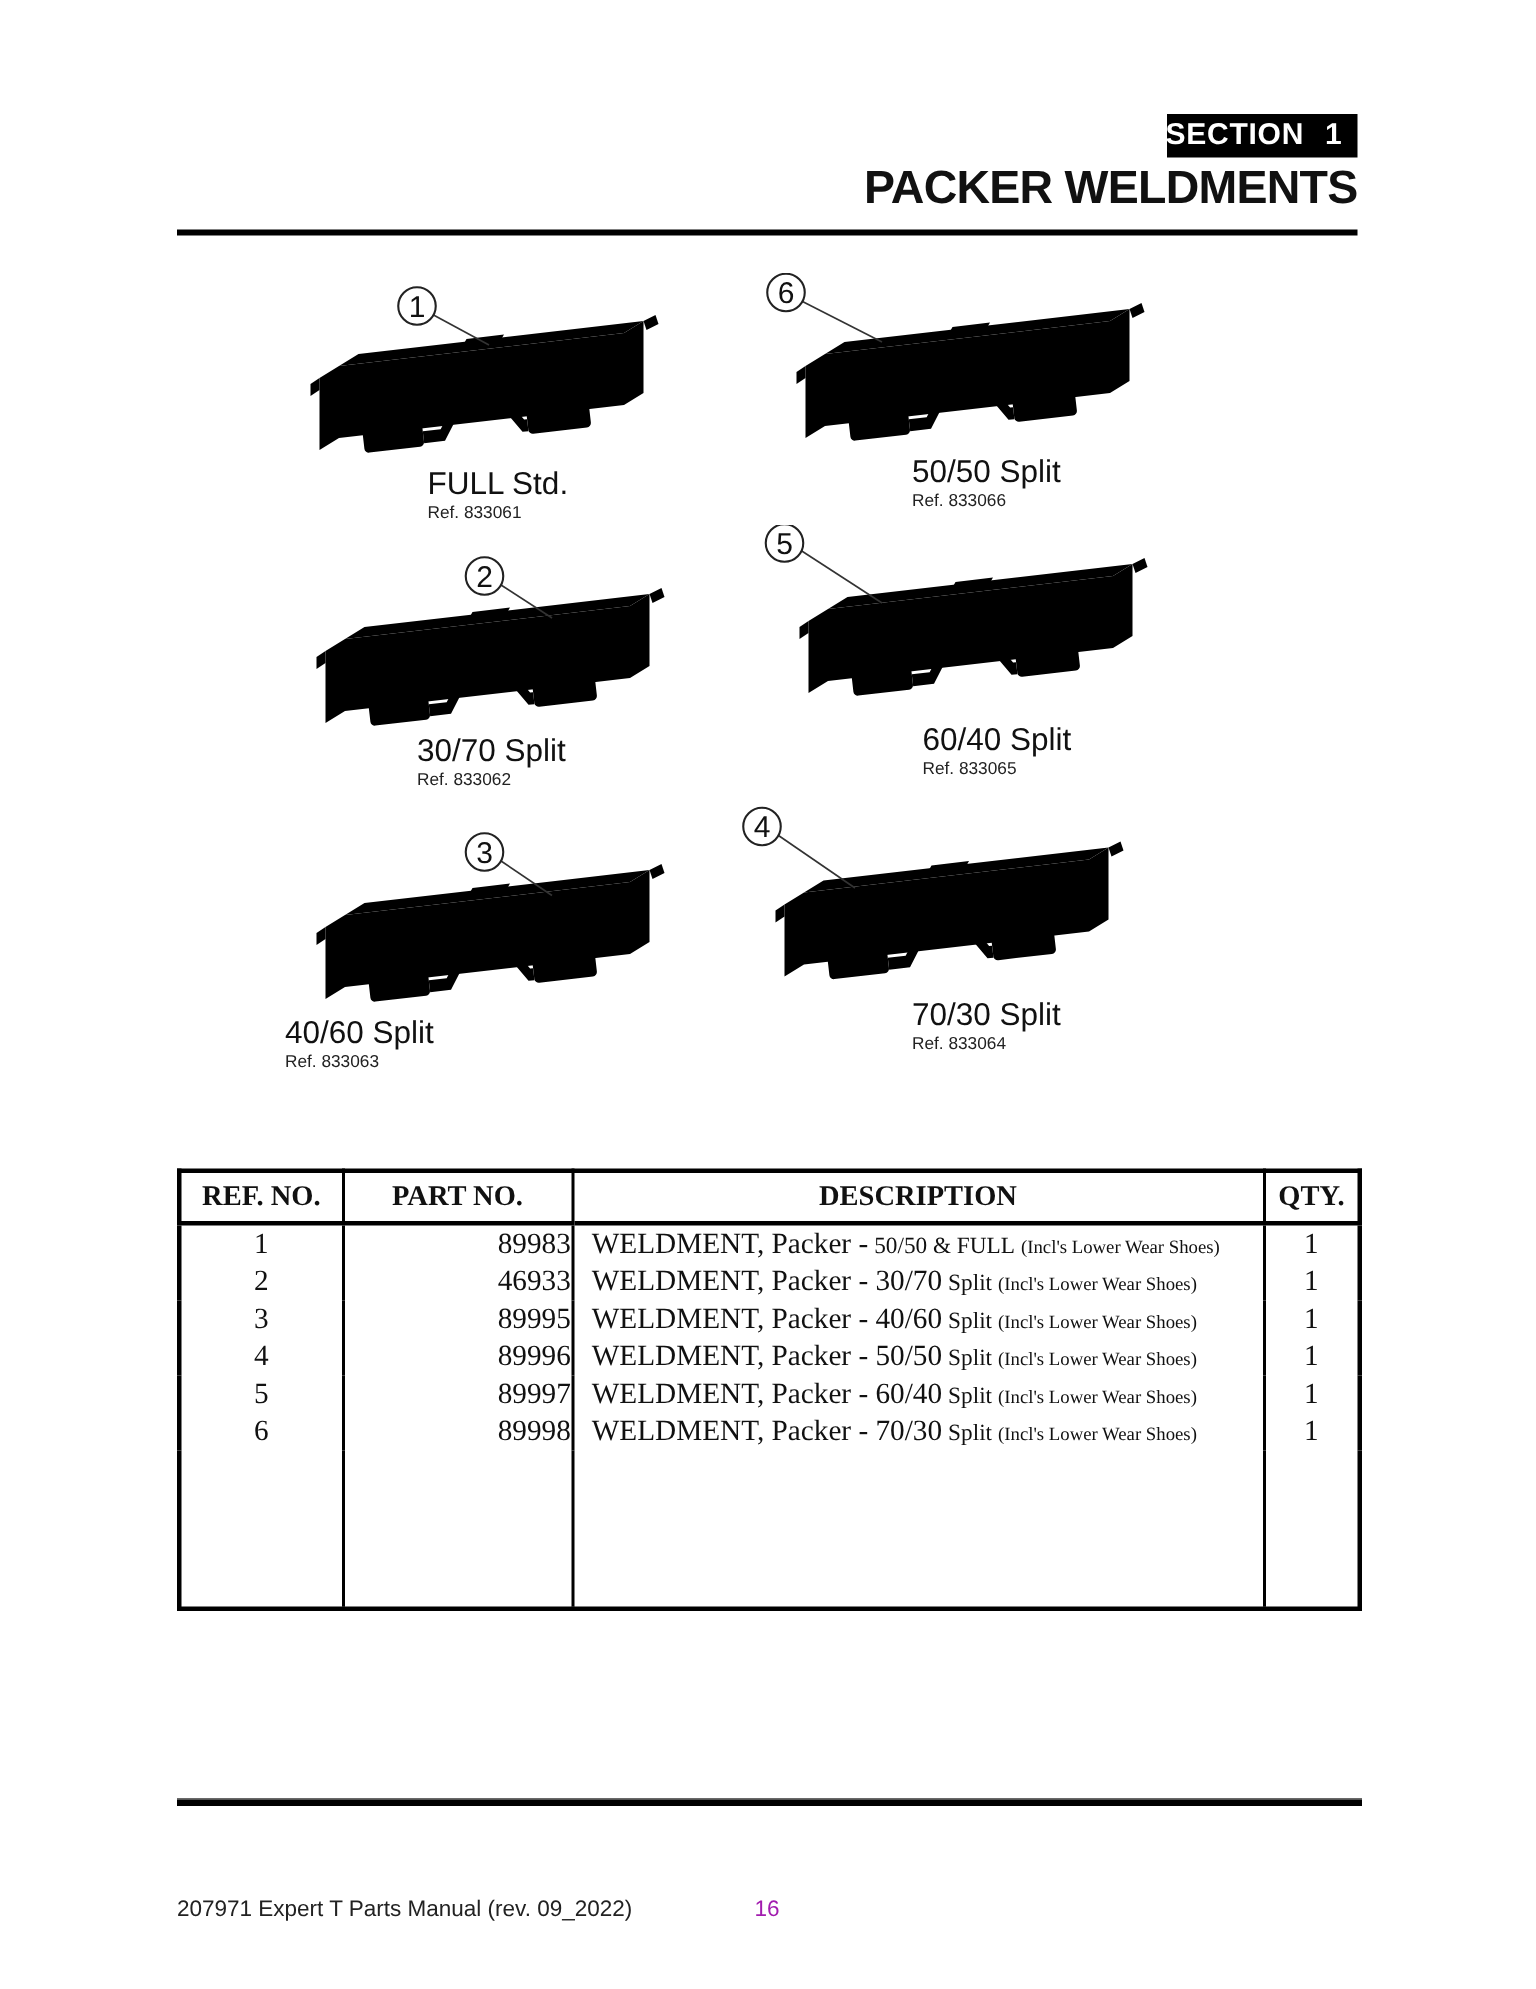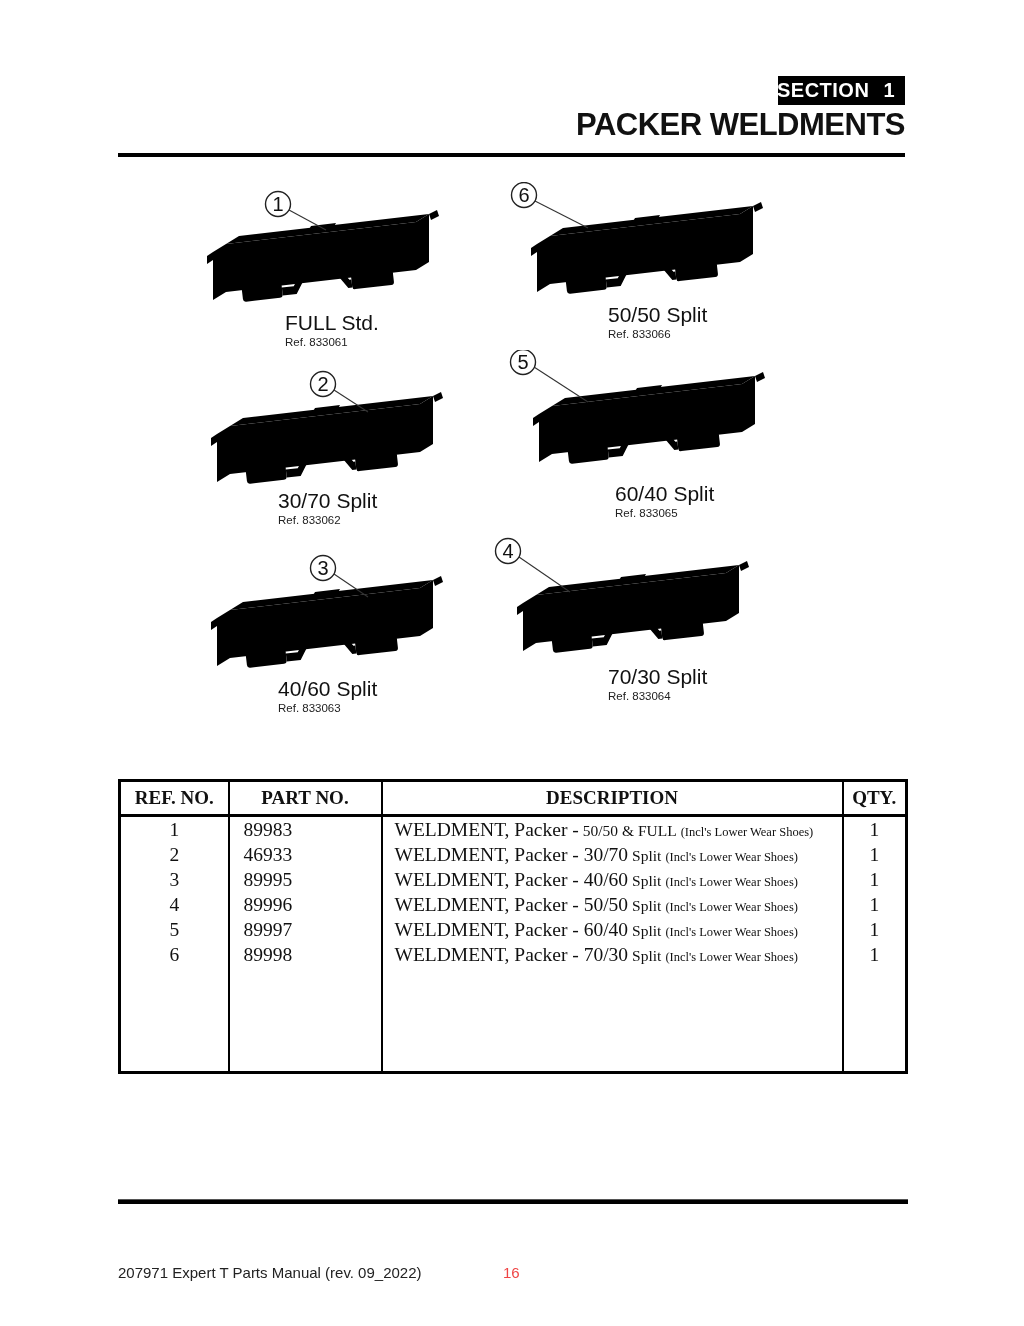--- a/index.html
+++ b/index.html
@@ -31,32 +31,32 @@
   .parts{position:absolute;left:118px;top:779px;width:790px;height:295px;border-collapse:collapse;table-layout:fixed;font-family:Liberation Serif, serif;}
   .parts, .parts th, .parts td{border:2px solid #000;}
   .parts{border:3px solid #000;}
   .parts th{border-bottom:3px solid #000;height:32px;font-size:19px;font-weight:bold;text-align:center;padding:0;}
   .parts td{height:25px;padding:0;font-size:19.5px;vertical-align:middle;border-top:none;border-bottom:none;}
   .col-ref{width:109px;}
   .col-part{width:153px;}
   .col-desc{width:461px;}
   .col-qty{width:64px;}
   .c-ref{text-align:center;}
-  .c-part{text-align:left;padding-left:14px !important;}
+  .c-part{text-align:right;padding-left:14px !important;}
   .c-desc{text-align:left;padding-left:12px !important;white-space:nowrap;}
   .c-qty{text-align:center;}
   .d-main{font-size:19.5px;}
   .d-mid{font-size:15.5px;margin-left:4px;}
   .d-small{font-size:12.5px;margin-left:4px;}
   .filler td{height:auto;}
 
   
   .bottom-rule{position:absolute;left:118px;top:1199px;width:790px;height:5px;background:#000;border-top:1px solid #555;box-sizing:border-box;}
   .footer-manual{position:absolute;left:118px;top:1264px;font-size:15px;color:#222;}
-  .footer-page{position:absolute;left:503px;top:1264px;font-size:15px;color:#ef4444;}
+  .footer-page{position:absolute;left:503px;top:1264px;font-size:15px;color:#a21caf;}
 </style>
 </head>
 <body>
 
 <div class="page">
 
   <svg width="0" height="0" style="position:absolute" aria-hidden="true">
     <defs>
       <symbol id="packer" viewBox="0 0 240 108">
         <g>
@@ -161,21 +161,21 @@
     </div>
   </div>
 
   <div class="fig" style="left:190px;top:548px;width:320px;">
     <svg class="fig-art" width="320" height="130" viewBox="0 0 320 130">
       <use href="#packer" x="18" y="24" width="240" height="108"></use>
       <line class="leader" x1="144" y1="26" x2="178" y2="49"></line>
       <circle class="co" cx="133" cy="20" r="12.5"></circle>
       <text class="con" x="133" y="27">3</text>
     </svg>
-    <div class="fig-caption" style="margin-left:88px">
+    <div class="fig-caption" style="">
       <div class="fig-label">40/60 Split</div>
       <div class="fig-ref">Ref. 833063</div>
     </div>
   </div>
 
   <div class="fig" style="left:490px;top:535px;width:320px;">
     <svg class="fig-art" width="320" height="131" viewBox="0 0 320 131">
       <use href="#packer" x="24" y="22" width="240" height="108"></use>
       <line class="leader" x1="29" y1="22" x2="80" y2="57"></line>
       <circle class="co" cx="18" cy="16" r="12.5"></circle>

